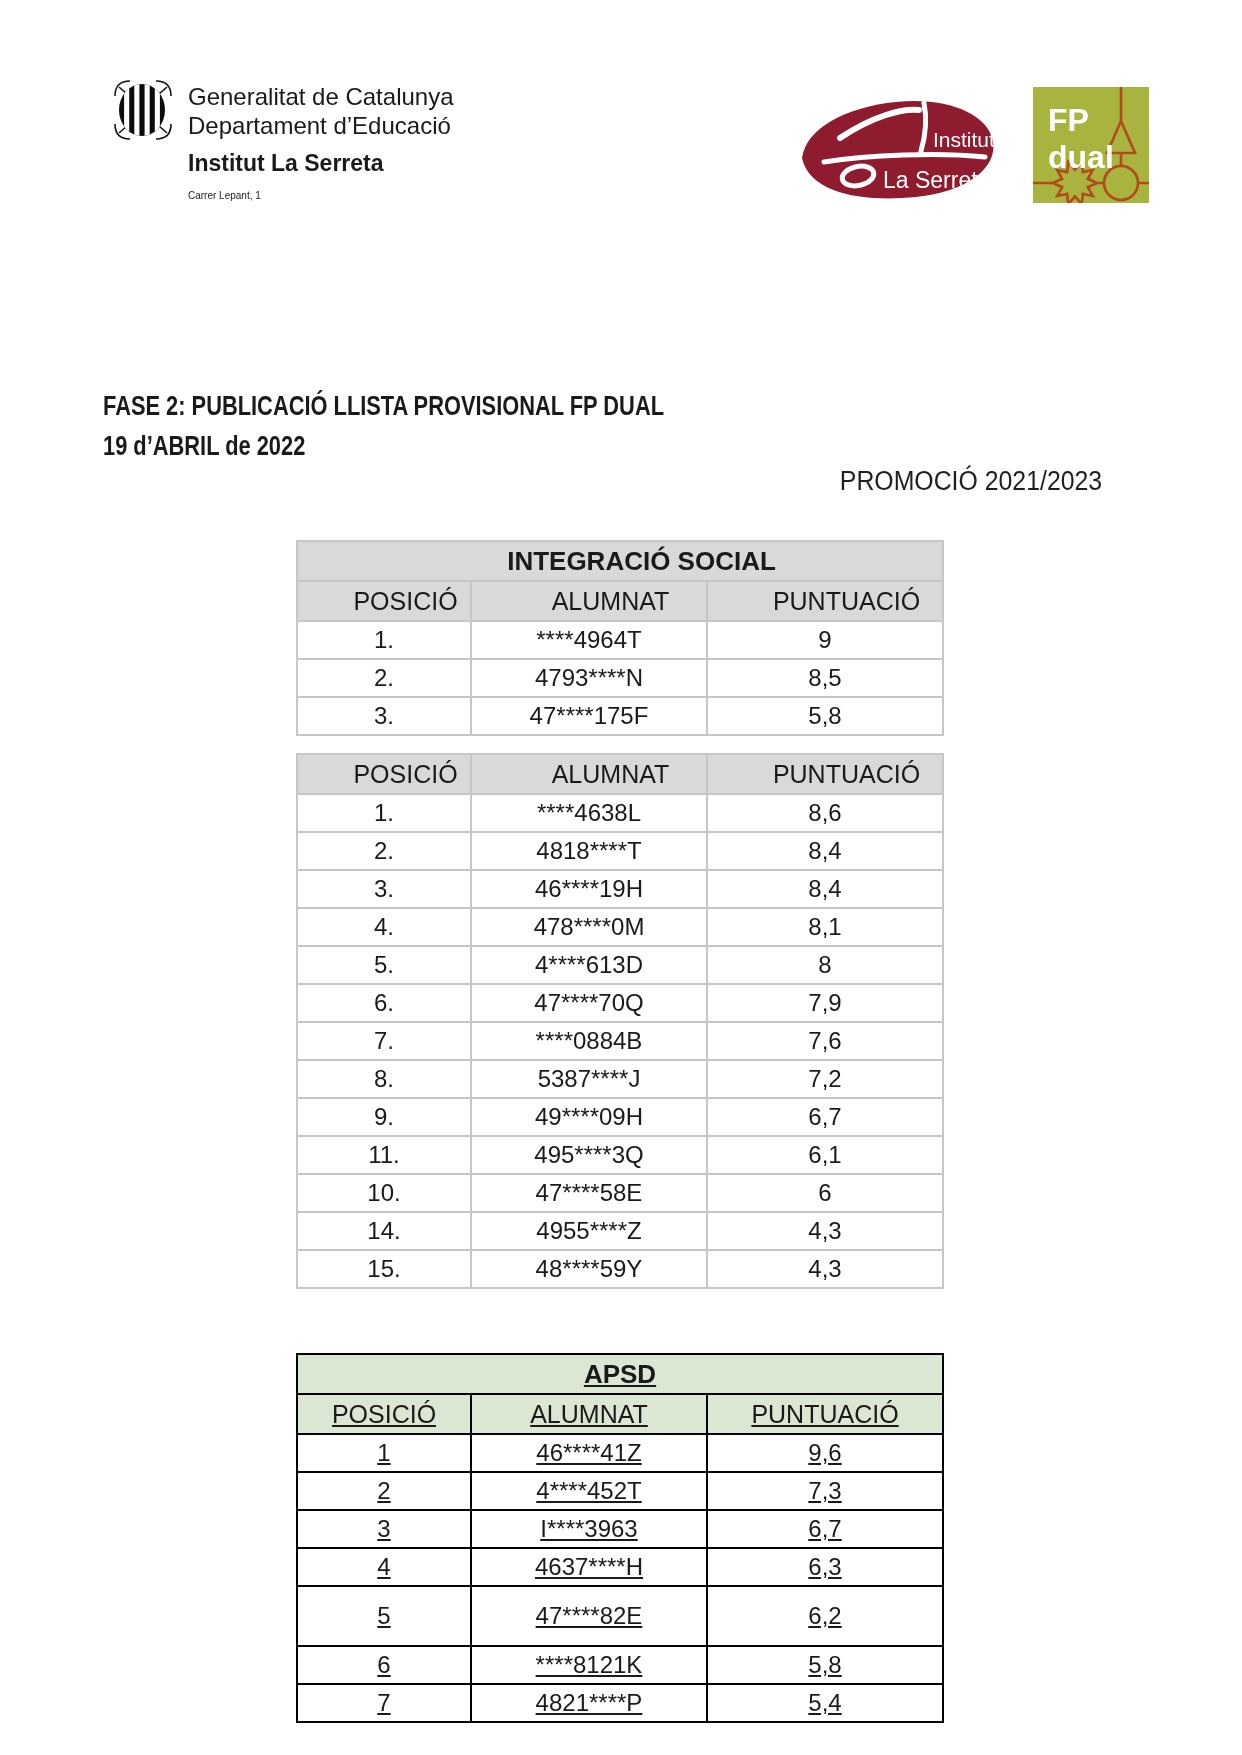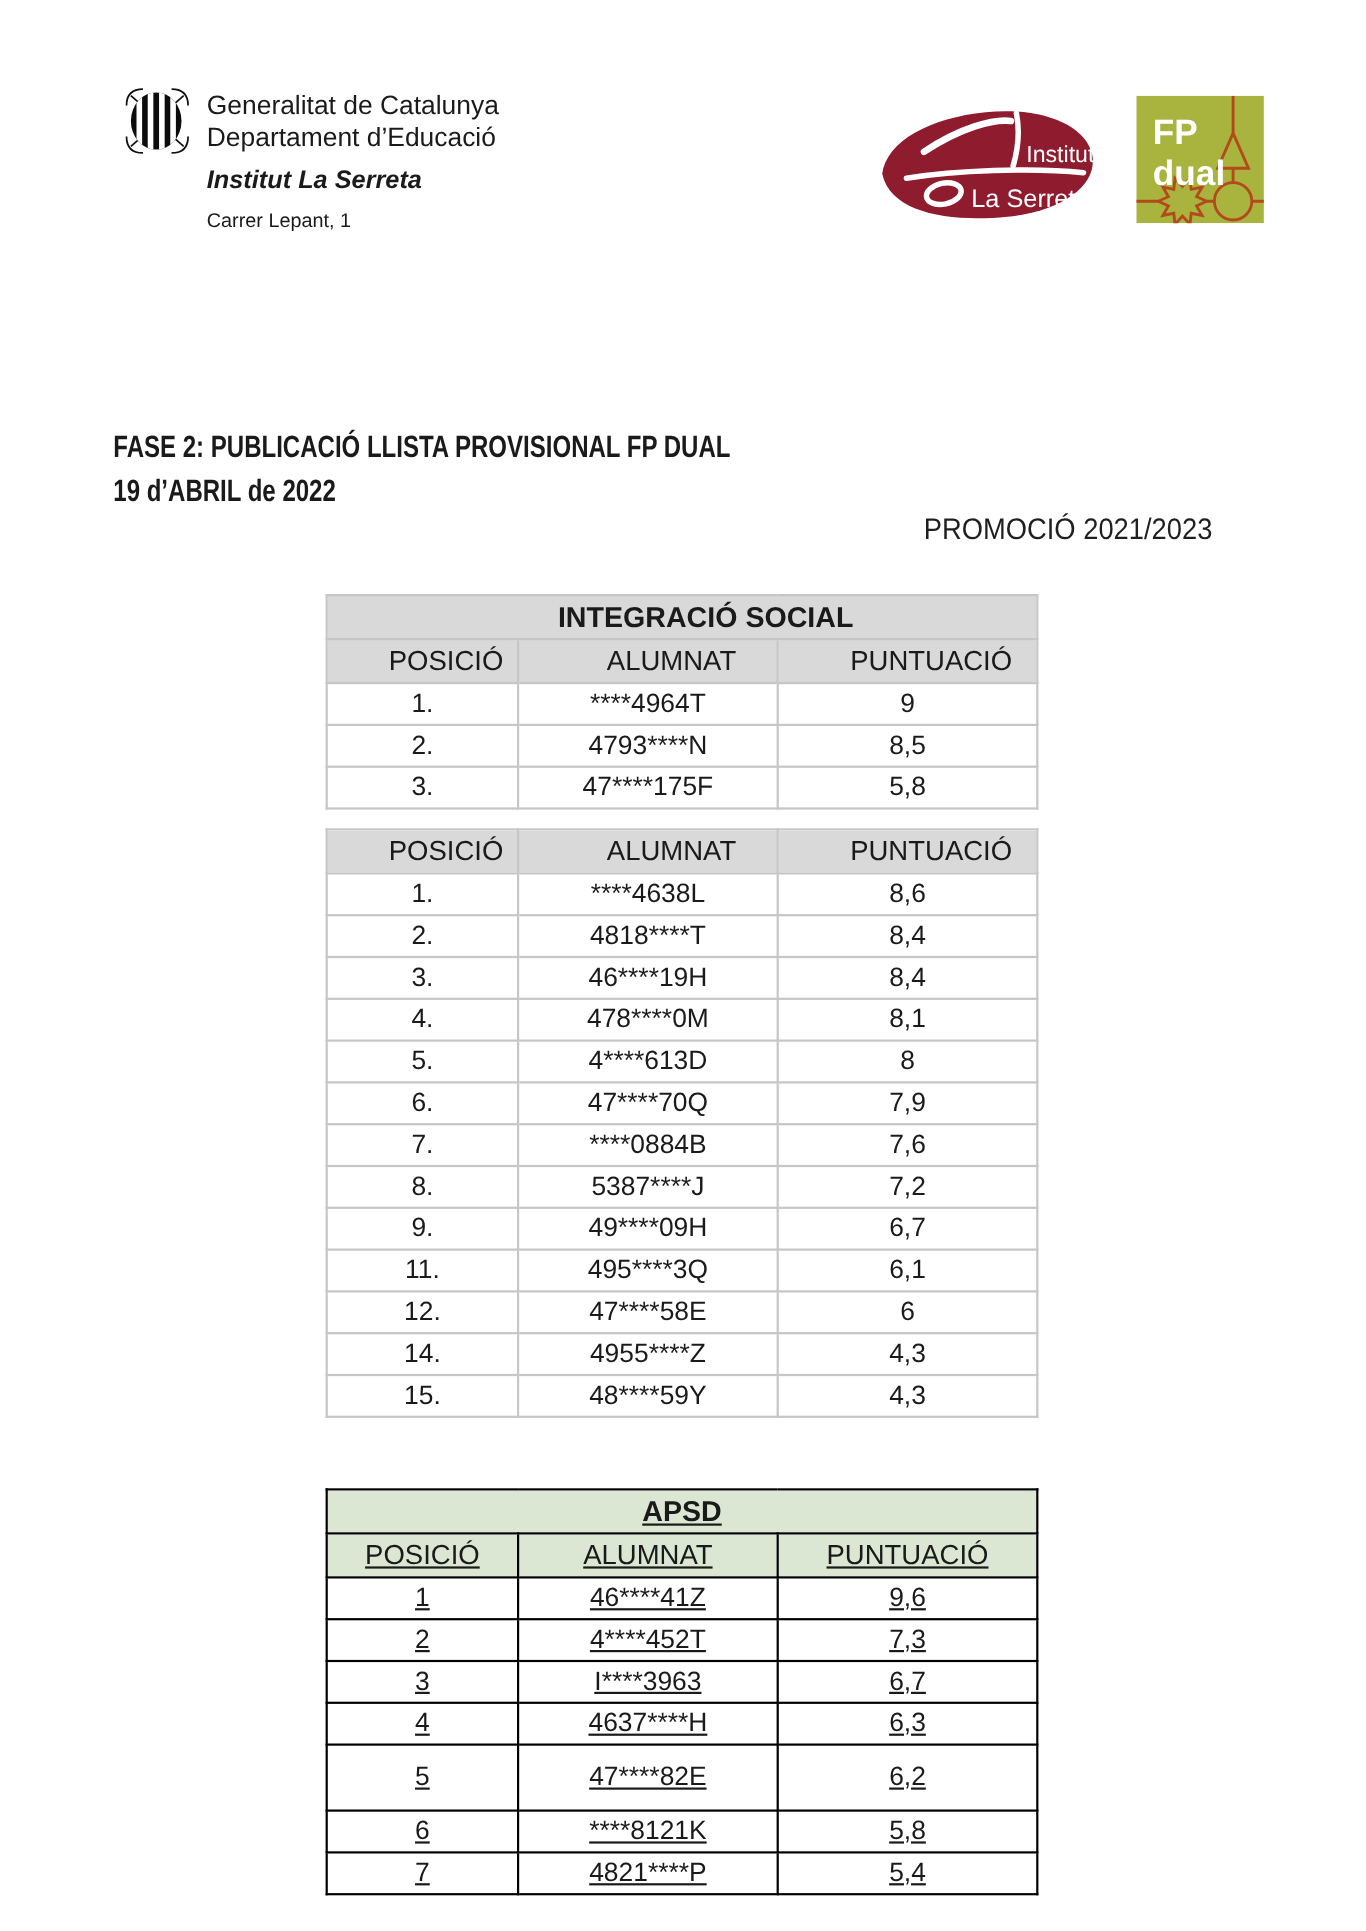--- a/index.html
+++ b/index.html
@@ -2,22 +2,22 @@
 <html><head>
 <meta charset="utf-8">
 <style>
   html,body{margin:0;padding:0;background:#ffffff;}
   .page{position:relative;width:1242px;height:1755px;background:#fff;
         font-family:"Liberation Sans",sans-serif;color:#1a1a1a;overflow:hidden;border-radius:29px;}
 
   
   .senyera{position:absolute;left:112px;top:78px;width:62px;height:64px;}
   .gov-block{position:absolute;left:188px;top:82px;line-height:29px;font-size:24px;}
-  .school-name{font-weight:bold;font-size:23px;margin-top:9px;font-style:italic;}
-  .street{position:absolute;left:188px;top:190px;font-size:18px;}
+  .school-name{font-weight:bold;font-size:23px;margin-top:9px;}
+  .street{position:absolute;left:188px;top:190px;font-size:10px;}
   .contact{position:absolute;left:188px;top:231px;font-size:14px;line-height:17.5px;}
   .serreta-logo{position:absolute;left:788px;top:96px;width:210px;height:107px;}
   .fpdual-logo{position:absolute;left:1033px;top:87px;width:116px;height:116px;}
 
   
   .doc-title{position:absolute;left:103px;font-size:28px;font-weight:bold;
              letter-spacing:0px;transform:scaleX(0.78);transform-origin:left top;white-space:nowrap;}
   .doc-title.l1{top:390px;}
   .doc-title.l2{top:430px;}
   .promo{position:absolute;right:140px;top:466px;font-size:27px;font-weight:normal;
@@ -199,21 +199,21 @@
           <td>9.</td>
           <td>49****09H</td>
           <td>6,7</td>
         </tr>
         <tr>
           <td>11.</td>
           <td>495****3Q</td>
           <td>6,1</td>
         </tr>
         <tr>
-          <td>12.</td>
+          <td>10.</td>
           <td>47****58E</td>
           <td>6</td>
         </tr>
         <tr>
           <td>14.</td>
           <td>4955****Z</td>
           <td>4,3</td>
         </tr>
         <tr>
           <td>15.</td>

